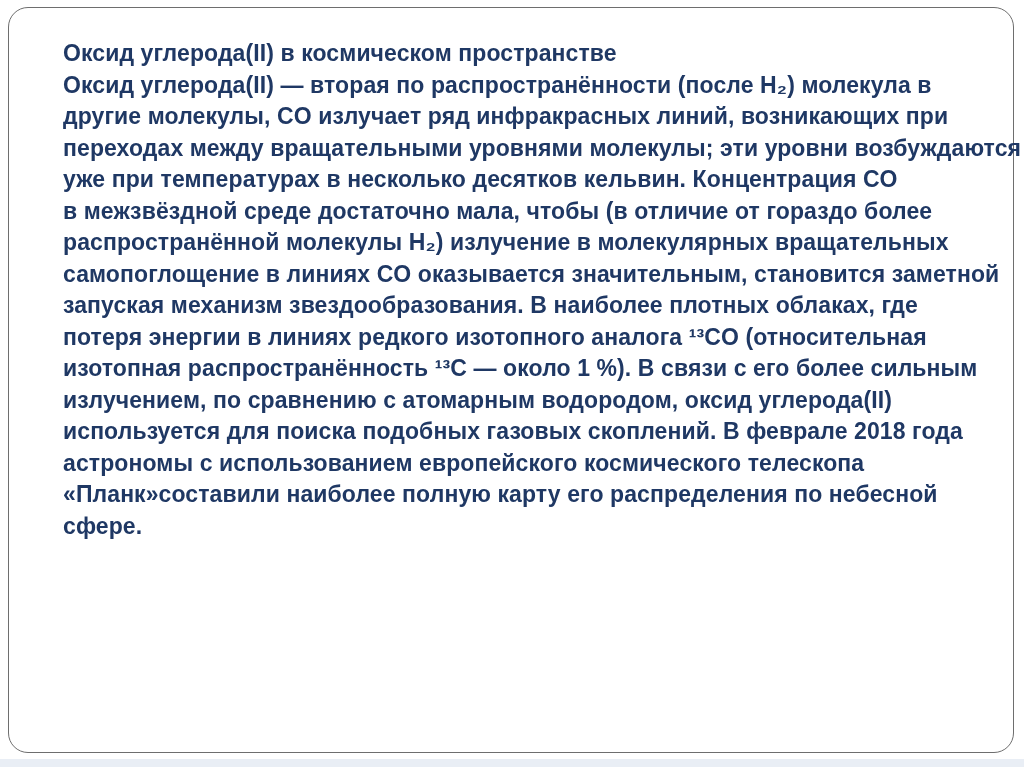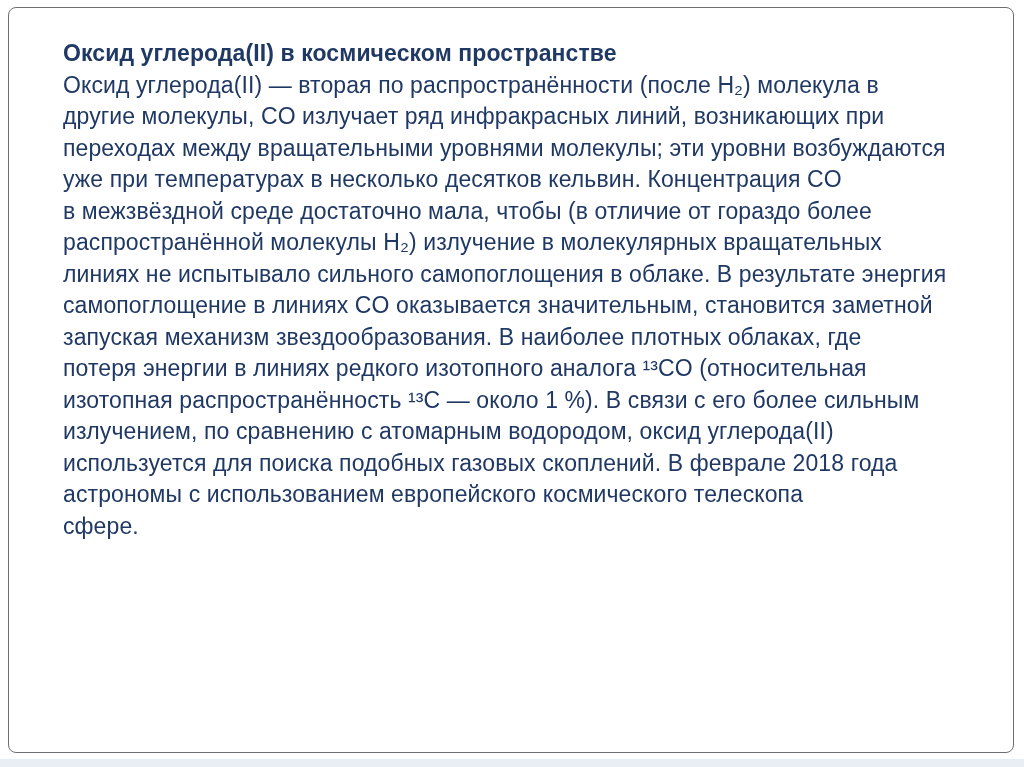--- a/index.html
+++ b/index.html
@@ -15,35 +15,36 @@
     overflow: hidden;
   }
   .slide-frame {
     position: absolute;
     left: 8px;
     top: 7px;
     width: 1006px;
     height: 746px;
     background: var(--slide-bg, #ffffff);
     border: 1px solid var(--frame-border, #6e6e6e);
-    border-radius: 8px;
+    border-radius: 20px;
     box-sizing: border-box;
   }
   .text-block {
     position: absolute;
     left: 54px;
     top: 30px;
     width: 930px;
   }
   .text-line {
     font-size: 23px;
     line-height: 31.5px;
     color: var(--text, #1f3864);
     white-space: pre;
     letter-spacing: 0.1px;
+    font-weight: bold;
   }
   .title-line {
     font-weight: bold;
   }
   .canvas-strip {
     position: absolute;
     left: 0;
     bottom: 0;
     width: 100%;
     height: 8px;
@@ -55,24 +56,24 @@
 
 <div class="slide-frame">
   <div class="text-block">
     <div class="text-line title-line">Оксид углерода(II) в космическом пространстве</div>
     <div class="text-line">Оксид углерода(II) — вторая по распространённости (после H₂) молекула в</div>
     <div class="text-line">другие молекулы, CO излучает ряд инфракрасных линий, возникающих при</div>
     <div class="text-line">переходах между вращательными уровнями молекулы; эти уровни возбуждаются</div>
     <div class="text-line">уже при температурах в несколько десятков кельвин. Концентрация CO</div>
     <div class="text-line">в межзвёздной среде достаточно мала, чтобы (в отличие от гораздо более</div>
     <div class="text-line">распространённой молекулы H₂) излучение в молекулярных вращательных</div>
-    <div class="text-line">линиях не испытывало сильного самопоглощения в облаке. В результате энергия</div>
     <div class="text-line">самопоглощение в линиях CO оказывается значительным, становится заметной</div>
     <div class="text-line">запуская механизм звездообразования. В наиболее плотных облаках, где</div>
     <div class="text-line">потеря энергии в линиях редкого изотопного аналога ¹³CO (относительная</div>
     <div class="text-line">изотопная распространённость ¹³C — около 1 %). В связи с его более сильным</div>
     <div class="text-line">излучением, по сравнению с атомарным водородом, оксид углерода(II)</div>
     <div class="text-line">используется для поиска подобных газовых скоплений. В феврале 2018 года</div>
     <div class="text-line">астрономы с использованием европейского космического телескопа</div>
+    <div class="text-line">«Планк»составили наиболее полную карту его распределения по небесной</div>
     <div class="text-line">сфере.</div>
   </div>
 </div>
 <div class="canvas-strip"></div>
 
 </body></html>

